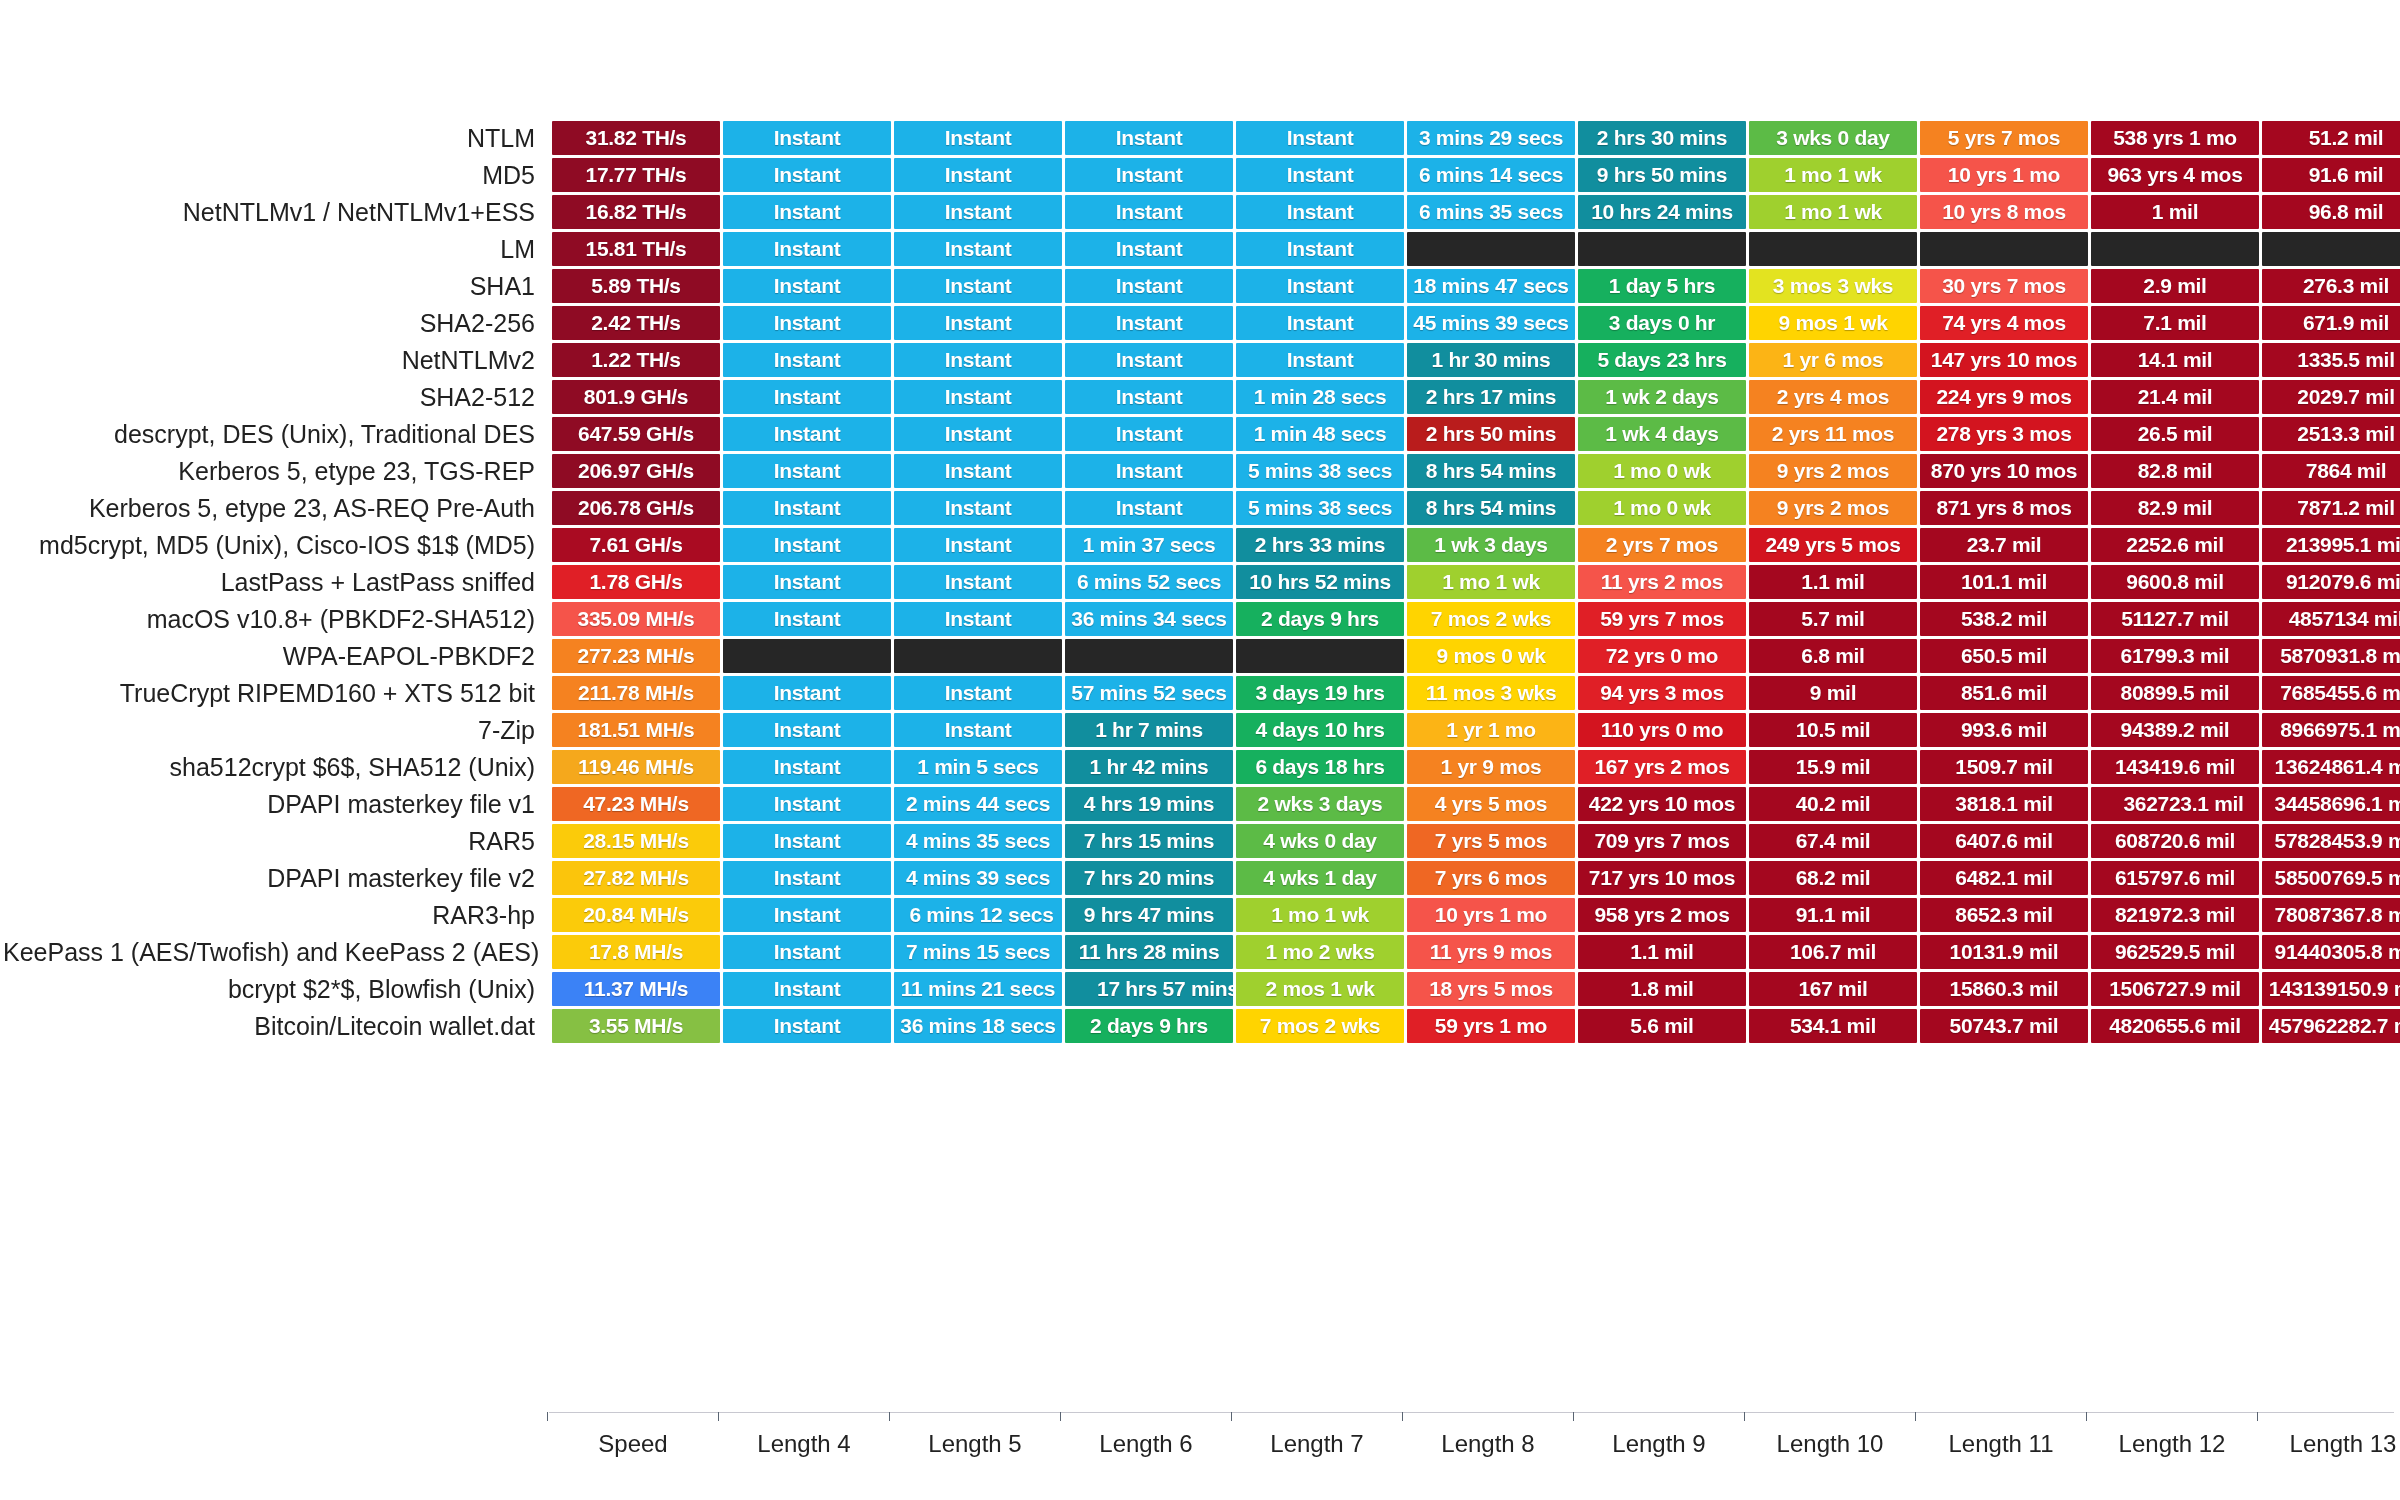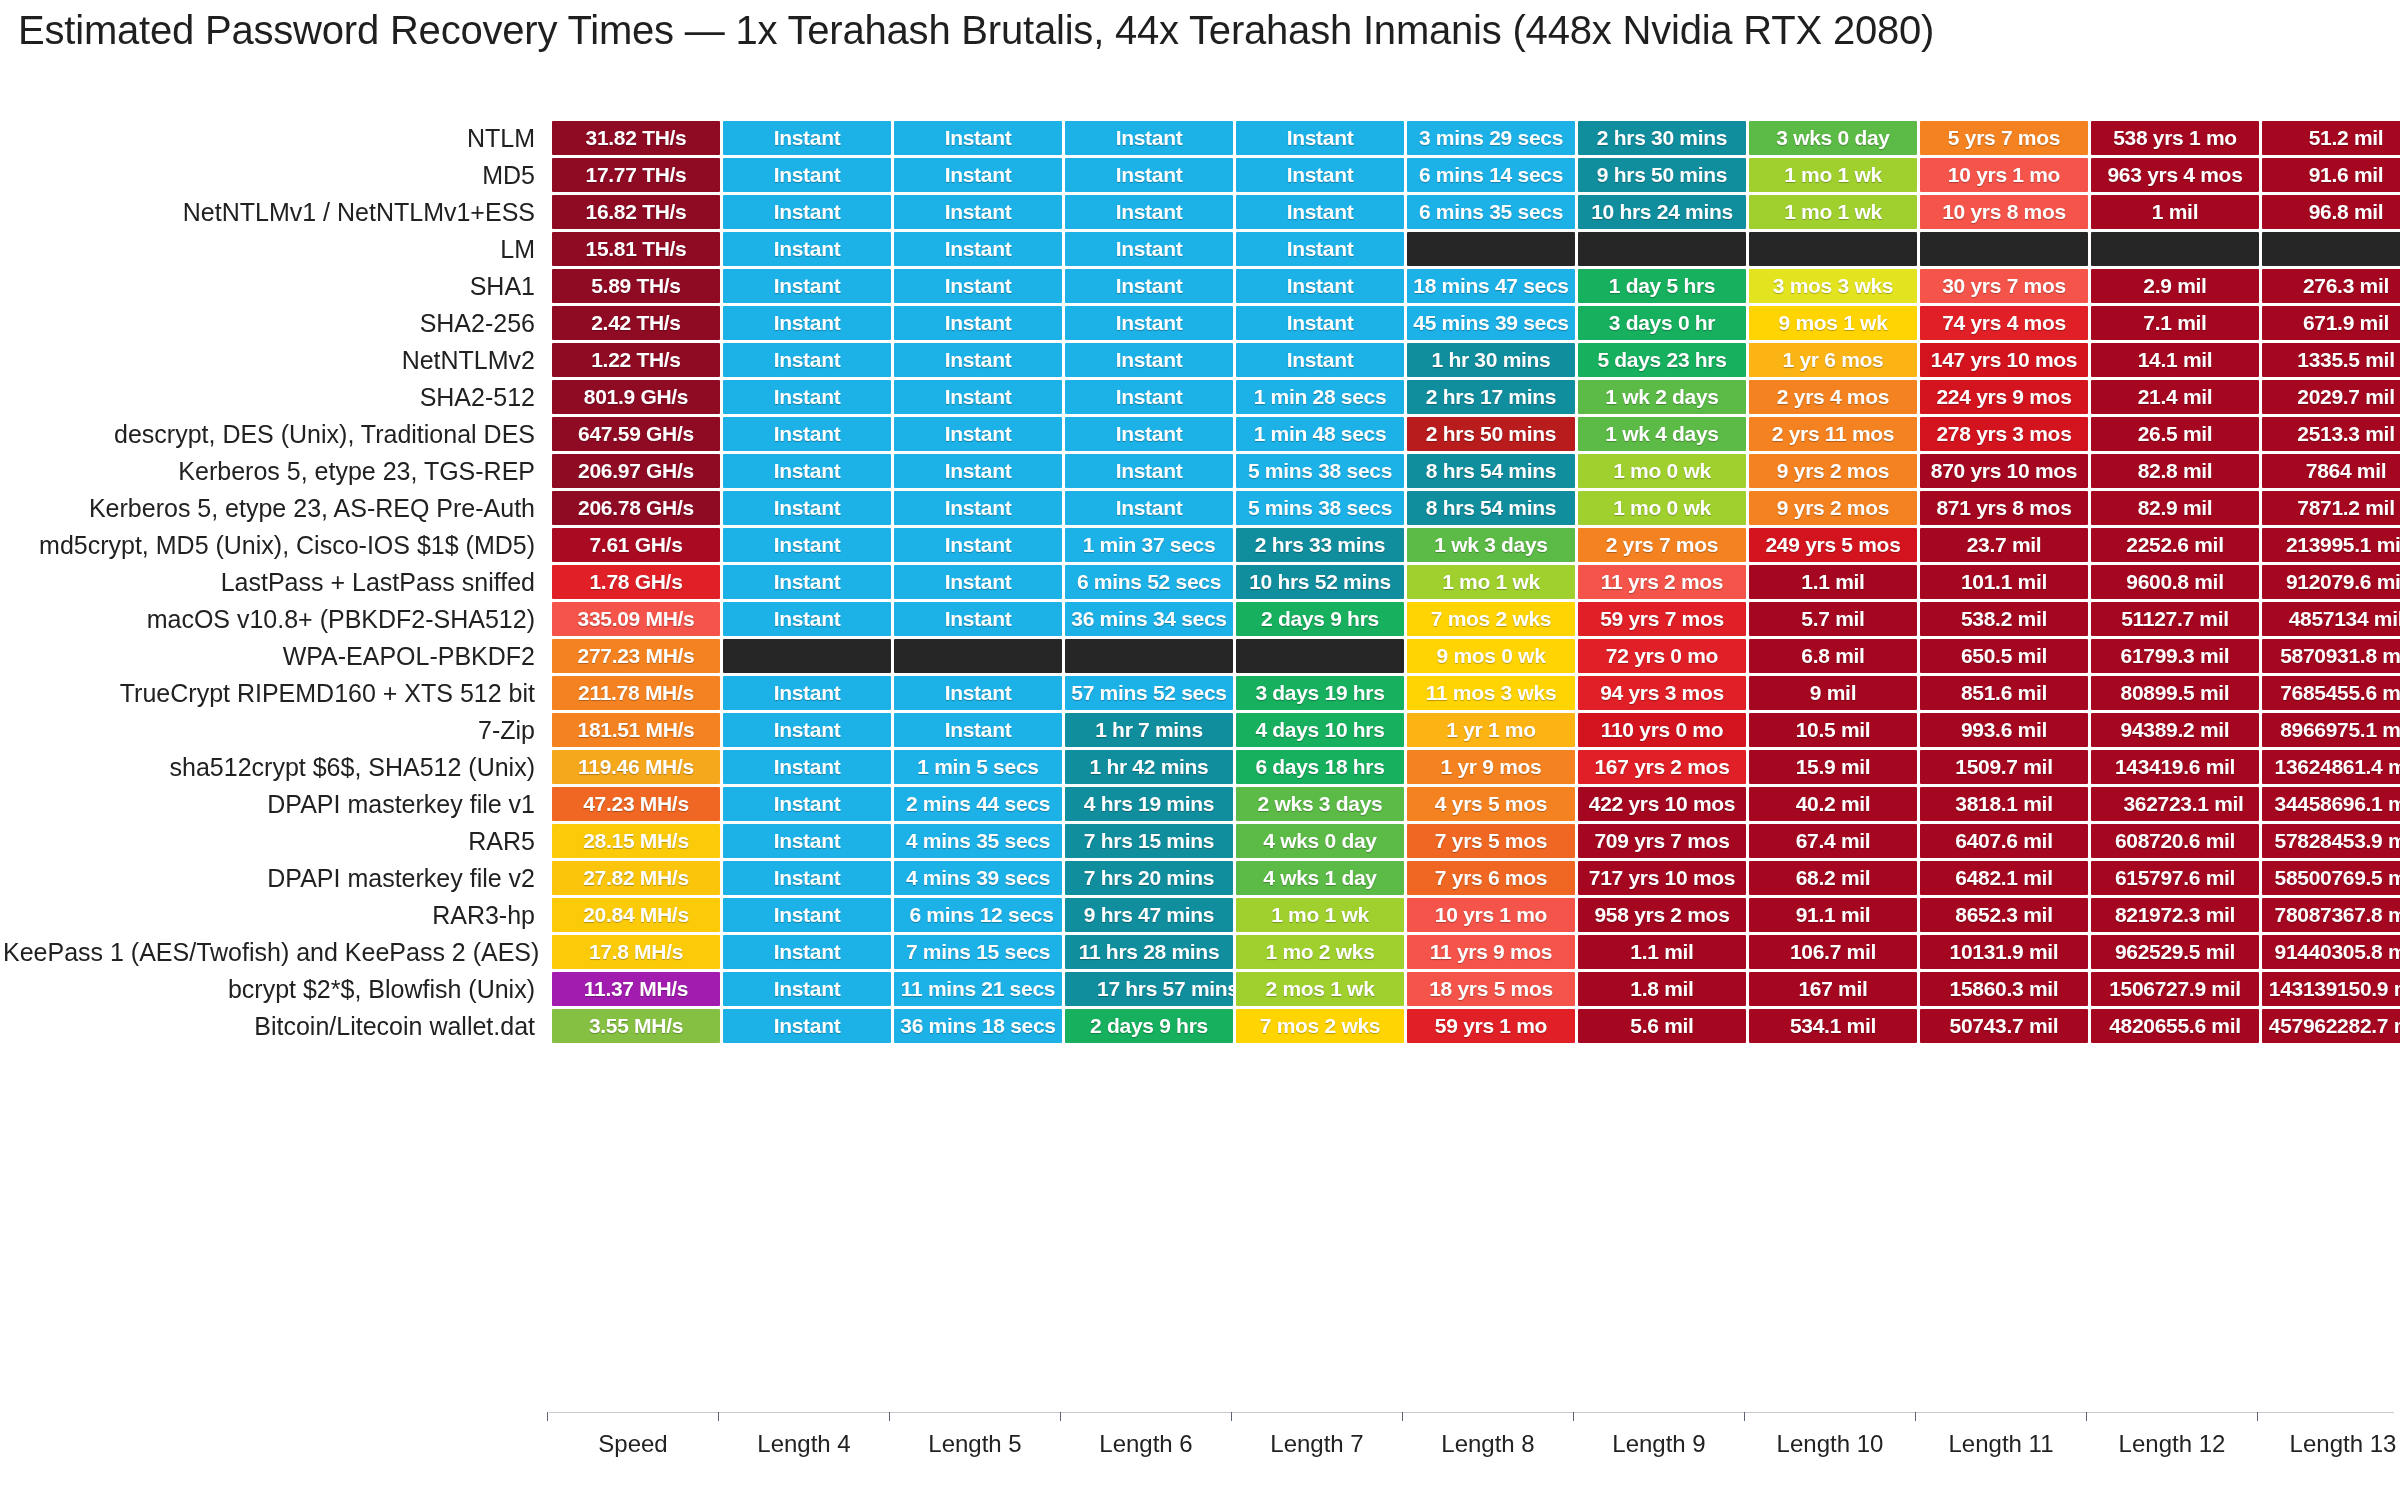--- a/index.html
+++ b/index.html
@@ -111,21 +111,20 @@
     color: #222222;
     text-align: center;
     white-space: nowrap;
   }
 </style>
 </head>
 <body>
 
 <div class="page">
 
-  <div class="title">Estimated Password Recovery Times — 1x Terahash Brutalis, 44x Terahash Inmanis (448x Nvidia RTX 2080)</div>
 
   <div class="grid-wrap">
     <table class="heat">
       <colgroup>
         <col class="rowlabel">
         <col class="datacol">
           <col class="datacol">
           <col class="datacol">
           <col class="datacol">
           <col class="datacol">
@@ -454,21 +453,21 @@
             <td class="cell" style="background: rgb(159, 208, 46);">1 mo 2 wks</td>
             <td class="cell" style="background: rgb(245, 84, 74);">11 yrs 9 mos</td>
             <td class="cell" style="background: rgb(164, 7, 31);">1.1 mil</td>
             <td class="cell" style="background: rgb(164, 7, 31);">106.7 mil</td>
             <td class="cell" style="background: rgb(164, 7, 31);">10131.9 mil</td>
             <td class="cell" style="background: rgb(164, 7, 31);">962529.5 mil</td>
             <td class="cell" style="background: rgb(164, 7, 31);">91440305.8 mil</td>
           </tr>
           <tr>
             <td class="rowlabel">bcrypt $2*$, Blowfish (Unix)</td>
-            <td class="cell" style="background: #a21caf;">11.37 MH/s</td>
+            <td class="cell" style="background: #3b82f6;">11.37 MH/s</td>
             <td class="cell" style="background: rgb(28, 178, 232);">Instant</td>
             <td class="cell" style="background: rgb(28, 178, 232);">11 mins 21 secs</td>
             <td class="cell" style="background: rgb(17, 142, 158); padding-left: 32px;">17 hrs 57 mins</td>
             <td class="cell" style="background: rgb(159, 208, 46);">2 mos 1 wk</td>
             <td class="cell" style="background: rgb(245, 84, 74);">18 yrs 5 mos</td>
             <td class="cell" style="background: rgb(164, 7, 31);">1.8 mil</td>
             <td class="cell" style="background: rgb(164, 7, 31);">167 mil</td>
             <td class="cell" style="background: rgb(164, 7, 31);">15860.3 mil</td>
             <td class="cell" style="background: rgb(164, 7, 31);">1506727.9 mil</td>
             <td class="cell" style="background: rgb(164, 7, 31);">143139150.9 mil</td>

